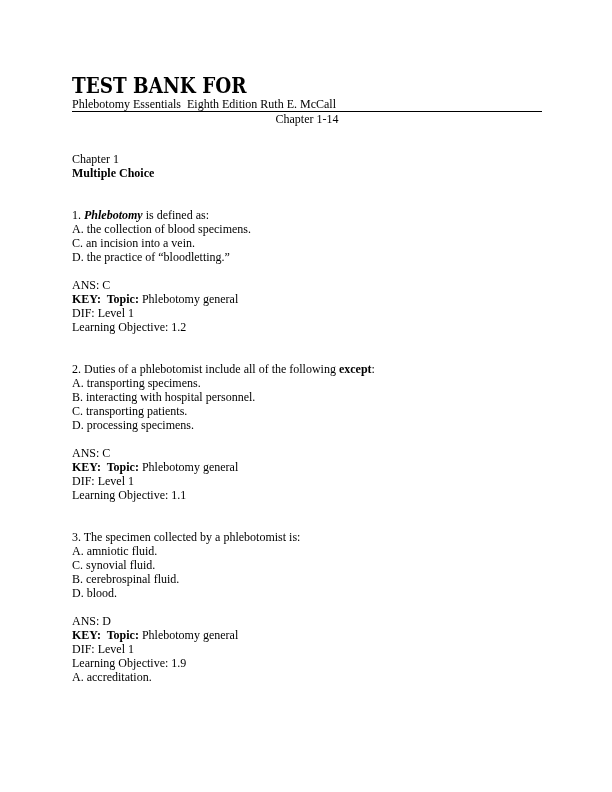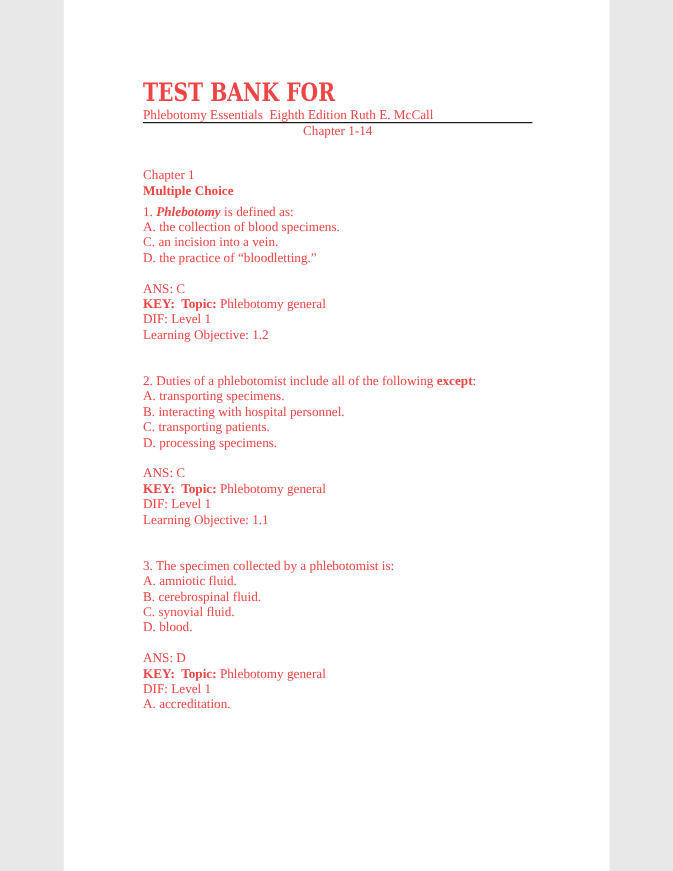--- a/index.html
+++ b/index.html
@@ -2,25 +2,25 @@
 <html><head>
 <meta charset="utf-8">
 <style>
   html, body {
     margin: 0;
     padding: 0;
     background: #e8e8e8;
   }
   .page {
     position: relative;
-    width: 496px;
+    width: 612px;
     height: 792px;
     margin: 0 auto;
     background: #ffffff;
-    color: #ef4444;
+    color: #000000;
     font-family: "Liberation Serif", serif;
     font-size: 12px;
     line-height: 14px;
     box-sizing: border-box;
     padding: 73px 70px 0 72px;
     overflow: hidden;
   }
   .doc-title {
     font-family: "DejaVu Serif", serif;
     font-weight: bold;
@@ -68,21 +68,21 @@
   <div class="doc-subtitle">Phlebotomy Essentials  Eighth Edition Ruth E. McCall</div>
 
   <div class="chapter-range">Chapter 1-14</div>
 
   <div class="section-heading">
     <div class="section-chapter">Chapter 1</div>
     <div class="section-type">Multiple Choice</div>
   </div>
 
   <div>
-      <div class="question-block" style="margin-top: 5px;">
+      <div class="question-block" style="margin-top: 28px;">
         <div class="q-stem"><span>1. </span><span class="seg-b seg-i">Phlebotomy</span><span> is defined as:</span></div>
         <div class="q-option">A. the collection of blood specimens.</div>
         <div class="q-option">C. an incision into a vein.</div>
         <div class="q-option">D. the practice of “bloodletting.”</div>
         <div class="answer-block">
           <div class="answer-line"><span>ANS: C</span></div>
           <div class="answer-line"><span class="seg-b ">KEY:  Topic:</span><span> Phlebotomy general</span></div>
           <div class="answer-line"><span>DIF: Level 1</span></div>
           <div class="answer-line"><span>Learning Objective: 1.2</span></div>
         </div>
@@ -96,27 +96,28 @@
         <div class="answer-block">
           <div class="answer-line"><span>ANS: C</span></div>
           <div class="answer-line"><span class="seg-b ">KEY:  Topic:</span><span> Phlebotomy general</span></div>
           <div class="answer-line"><span>DIF: Level 1</span></div>
           <div class="answer-line"><span>Learning Objective: 1.1</span></div>
         </div>
       </div>
       <div class="question-block" style="margin-top: 28px;">
         <div class="q-stem"><span>3. The specimen collected by a phlebotomist is:</span></div>
         <div class="q-option">A. amniotic fluid.</div>
+        <div class="q-option">C. synovial fluid.</div>
         <div class="q-option">B. cerebrospinal fluid.</div>
-        <div class="q-option">C. synovial fluid.</div>
         <div class="q-option">D. blood.</div>
         <div class="answer-block">
           <div class="answer-line"><span>ANS: D</span></div>
           <div class="answer-line"><span class="seg-b ">KEY:  Topic:</span><span> Phlebotomy general</span></div>
           <div class="answer-line"><span>DIF: Level 1</span></div>
+          <div class="answer-line"><span>Learning Objective: 1.9</span></div>
         </div>
       </div>
       <div class="question-block" style="margin-top: 0px;">
         <div class="q-option">A. accreditation.</div>
       </div>
     </div>
 
 </div>
 
 </body></html>

